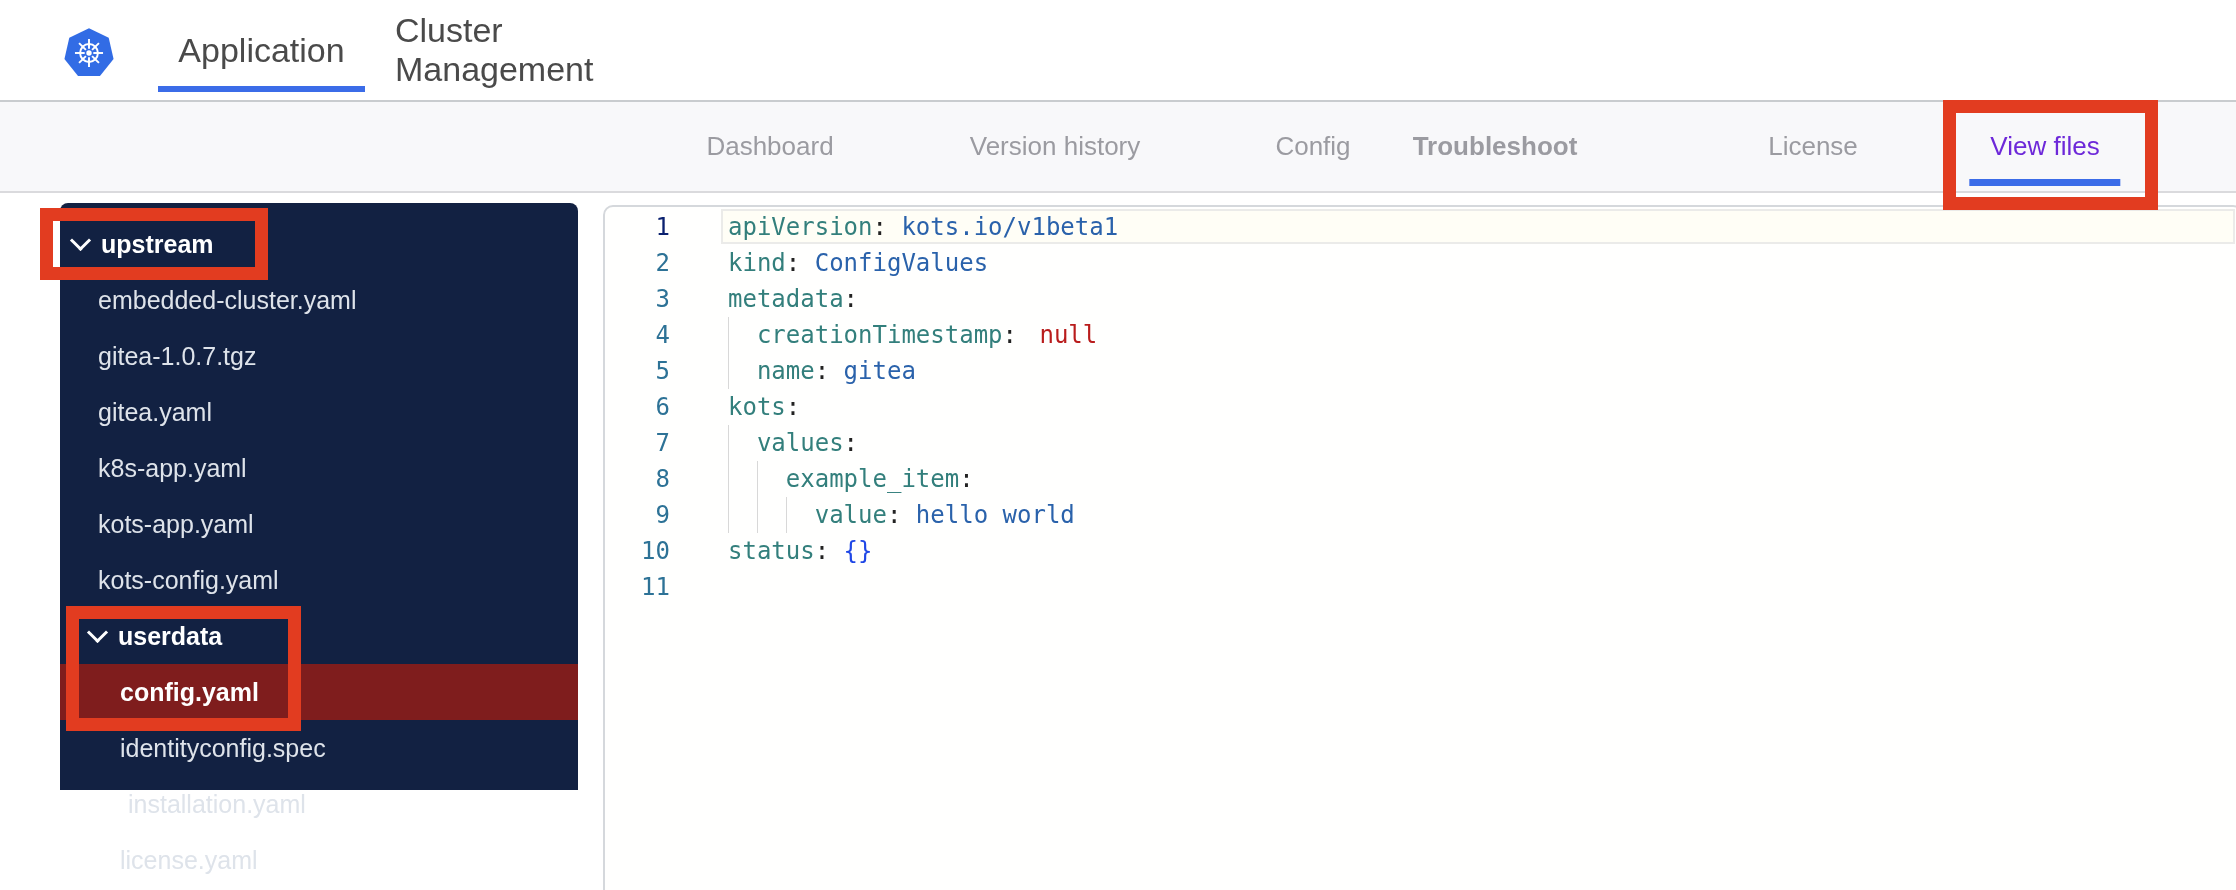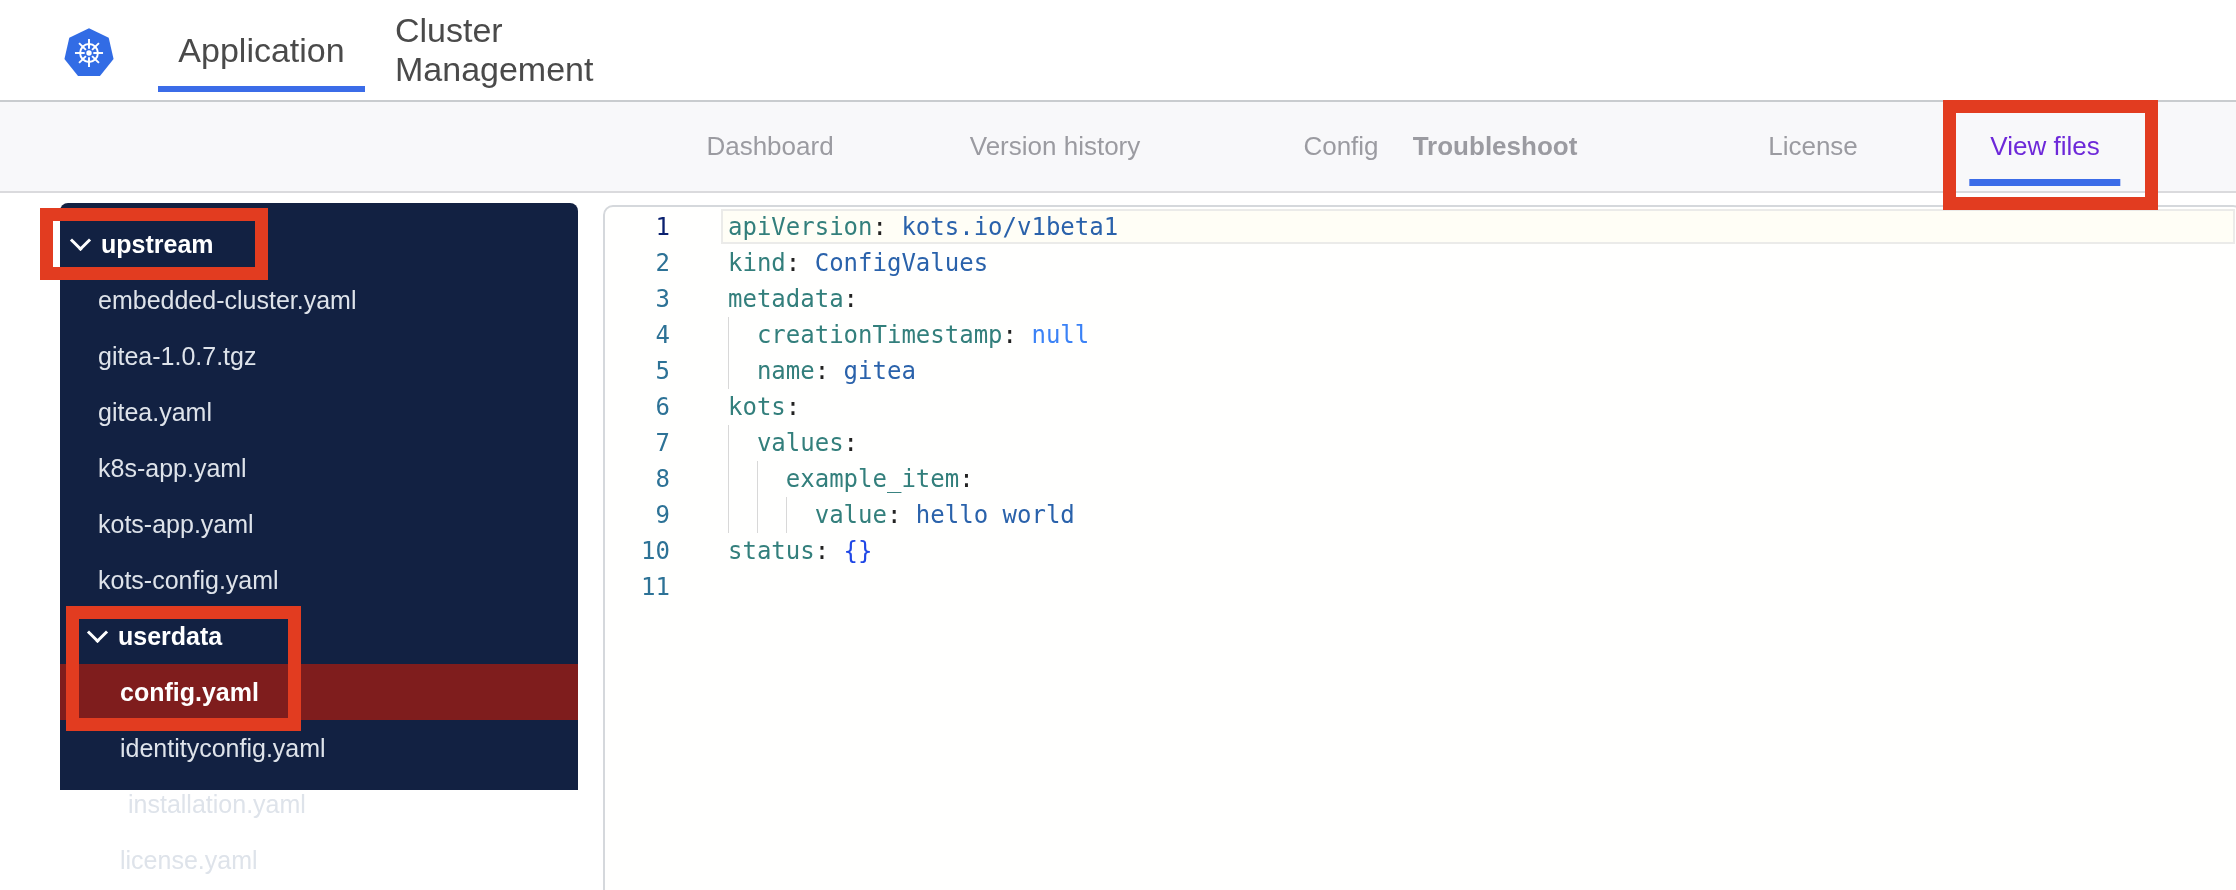--- a/index.html
+++ b/index.html
@@ -37,21 +37,21 @@
           border:2px solid #d5d8dc;border-radius:10px;box-sizing:border-box;padding-top:2px;
           font-family:"DejaVu Sans Mono",monospace;font-size:24px;}
   .cl{position:relative;height:36px;}
   .lnum{position:absolute;left:0;top:0;width:65px;text-align:right;line-height:36px;color:#2d7296;}
   .lnum-active{color:#0b216f;}
   .code{position:absolute;left:123px;top:0;line-height:36px;white-space:pre;}
   .guide{position:absolute;top:0;bottom:0;width:1px;background:#d8d8d8;}
   .curline{position:absolute;left:116px;right:6px;top:0;bottom:1px;border:2px solid #ebebe9;
            background:#fffef6;box-sizing:border-box;}
   .t-plain{color:#333;} .t-key{color:#337f7c;} .t-punc{color:#222;}
-  .t-val{color:#2a62ab;} .t-kw{color:#3b82f6;} .t-brk{color:#1f47e6;}
+  .t-val{color:#2a62ab;} .t-kw{color:#b91c1c;margin-left:8px;} .t-brk{color:#1f47e6;}
 
   
   .anno{position:absolute;border:13px solid #e23c20;box-sizing:border-box;pointer-events:none;z-index:50;}
   #anno-upstream{left:40px;top:208px;width:228px;height:72px;}
   #anno-userdata{left:66px;top:606px;width:235px;height:125px;}
   #anno-viewfiles{left:1943px;top:100px;width:215px;height:110px;}
 </style>
 </head>
 <body>
 
@@ -75,21 +75,21 @@
     </svg>
     <nav id="primary-tabs">
         <div class="ptab active" style="left: 158px; width: 207px;">Application</div>
         <div class="ptab" style="left: 395px; width: 268px;">Cluster Management</div>
       </nav>
   </header>
 
   <nav class="subnav" id="subnav">
       <div class="snitem" style="left: 770px; position: absolute;">Dashboard</div>
       <div class="snitem" style="left: 1055px; position: absolute;">Version history</div>
-      <div class="snitem" style="left: 1313px; position: absolute; margin-left: 28px;">Config</div>
+      <div class="snitem" style="left: 1313px; position: absolute;">Config</div>
       <div class="snitem" style="left: 1495px; position: absolute; font-weight: bold;">Troubleshoot</div>
       <div class="snitem" style="left: 1813px; position: absolute;">License</div>
       <div class="snitem snitem-active" style="left: 2045px; position: absolute;">View files</div>
     </nav>
 
   <aside class="sidebar" id="sidebar">
       <div class="row folder" style="padding-left: 13px;">
         <span class="chev"></span>
         <span>upstream</span>
       </div>
@@ -112,21 +112,21 @@
         <span>kots-config.yaml</span>
       </div>
       <div class="row folder" style="padding-left: 30px; text-align: center;">
         <span class="chev"></span>
         <span>userdata</span>
       </div>
       <div class="row  selected" style="padding-left: 60px;">
         <span>config.yaml</span>
       </div>
       <div class="row " style="padding-left: 60px;">
-        <span>identityconfig.yaml</span>
+        <span>identityconfig.spec</span>
       </div>
       <div class="row " style="padding-left: 68px;">
         <span>installation.yaml</span>
       </div>
       <div class="row " style="padding-left: 60px;">
         <span>license.yaml</span>
       </div>
     </aside>
 
   <section class="editor" id="editor">

